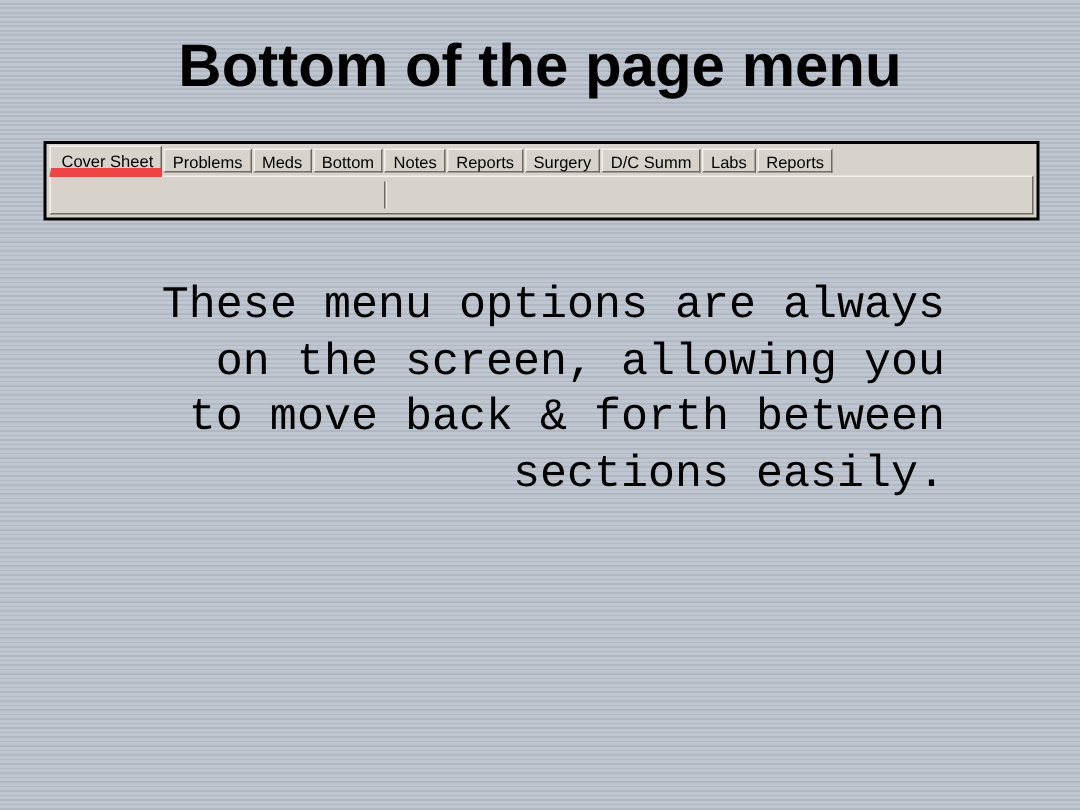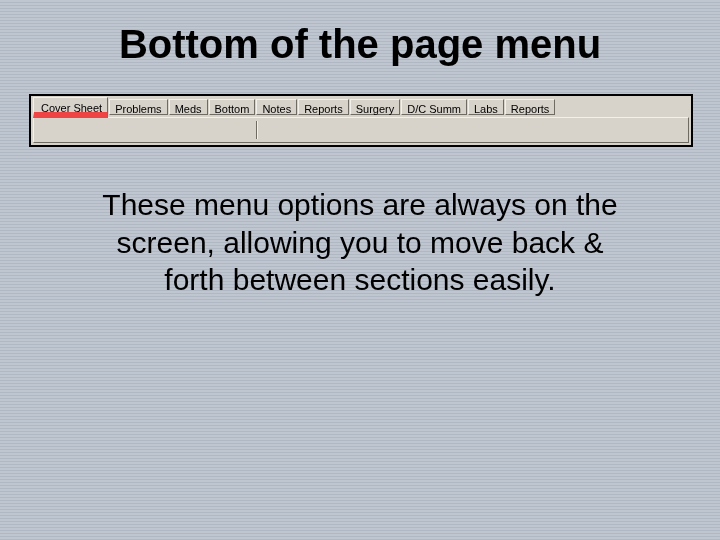--- a/index.html
+++ b/index.html
@@ -63,22 +63,22 @@
     border-right:1px solid #6f6b62;
     border-bottom:1px solid #6f6b62;
   }
   .panel-divider{
     position:absolute;top:3px;bottom:3px;left:222px;width:0;
     border-left:1px solid #6f6b62;
     border-right:1px solid #f2f0ea;
   }
   .description{
     position:absolute;top:186px;left:90px;right:90px;
-    text-align:center;
-    font-family:Liberation Sans, sans-serif;
+    text-align:right;
+    font-family:Liberation Mono, monospace;
     font-size:30px;
     line-height:1.25;
     color:#000;
   }
 </style>
 </head>
 <body>
 
 <div class="title">Bottom of the page menu</div>
 

